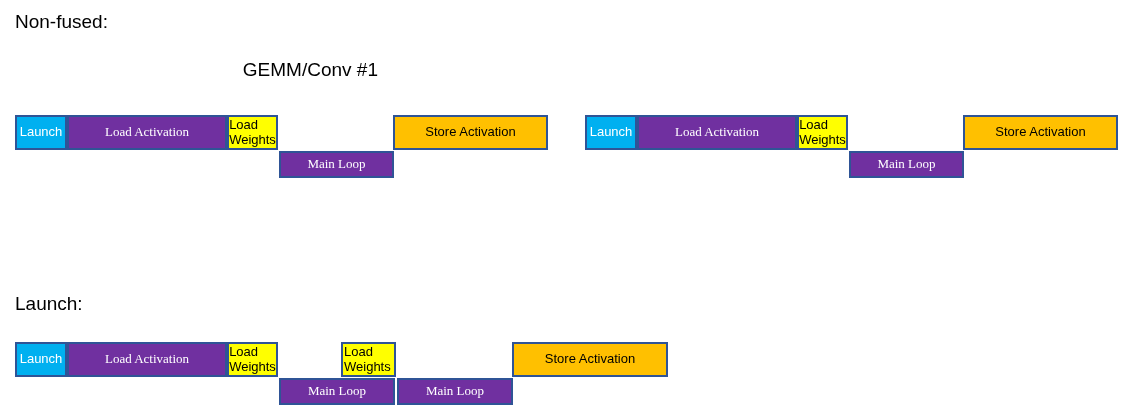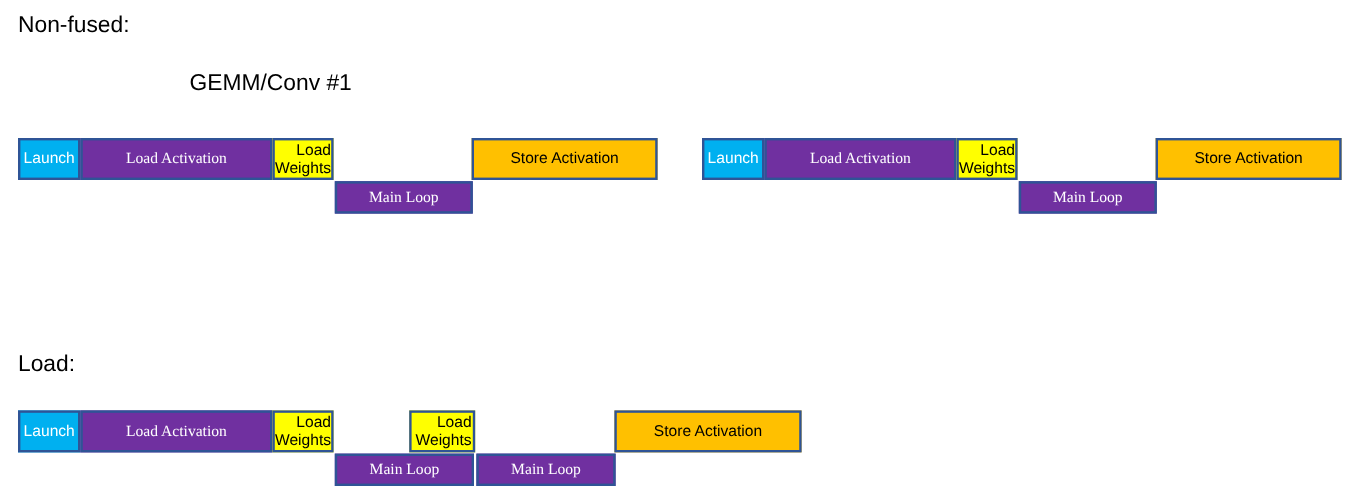--- a/index.html
+++ b/index.html
@@ -18,50 +18,50 @@
   .section-label {
     position: absolute;
     font-size: 19px;
     color: #000000;
     white-space: nowrap;
     text-align: center;
   }
   .gemm-title {
     position: absolute;
     width: 220px;
-    text-align: left;
+    text-align: right;
     font-size: 19px;
     color: #000000;
     white-space: nowrap;
   }
   .blk {
     position: absolute;
     box-sizing: border-box;
     border: 2px solid var(--border, #2F5496);
     display: flex;
     align-items: center;
     justify-content: center;
-    text-align: right;
+    text-align: left;
     font-size: 13px;
     line-height: 1.1;
     padding: 0 1px;
     overflow: hidden;
   }
   .blk.launch { background: var(--launch, #00B0F0); color: var(--text_light, #fff); }
   .blk.activation { background: var(--activation, #7030A0); color: var(--text_light, #fff); font-family: Liberation Serif, serif; }
   .blk.weights { background: var(--weights, #FFFF00); color: var(--text_dark, #000); }
   .blk.store { background: var(--store, #FFC000); color: var(--text_dark, #000); }
 </style>
 </head>
 <body>
 
 <div class="canvas">
 
   <div class="section-label" style="left:15px; top:11px;">Non-fused:</div>
-  <div class="section-label" style="left:15px; top:293px;">Load:</div>
+  <div class="section-label" style="left:15px; top:293px;">Launch:</div>
 
   <div class="gemm-title" style="left:158px; top:59px;">GEMM/Conv #1</div>
 
   <div class="blk launch" style="left:15px; top:115px; width:52px; height:35px;">Launch</div>
   <div class="blk activation" style="left:67px; top:115px; width:160px; height:35px;">Load Activation</div>
   <div class="blk weights" style="left:227px; top:115px; width:51px; height:35px;">Load Weights</div>
   <div class="blk activation" style="left:279px; top:151px; width:115px; height:27px;">Main Loop</div>
   <div class="blk store" style="left:393px; top:115px; width:155px; height:35px;">Store Activation</div>
 
   <div class="blk launch" style="left:585px; top:115px; width:52px; height:35px;">Launch</div>

